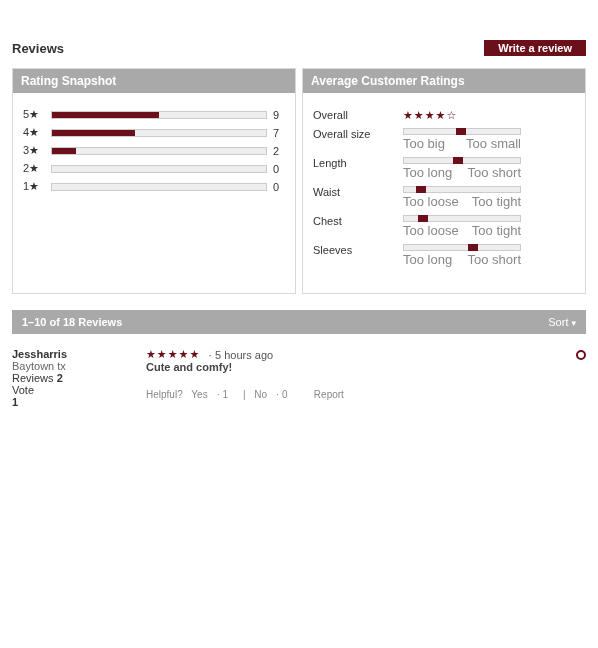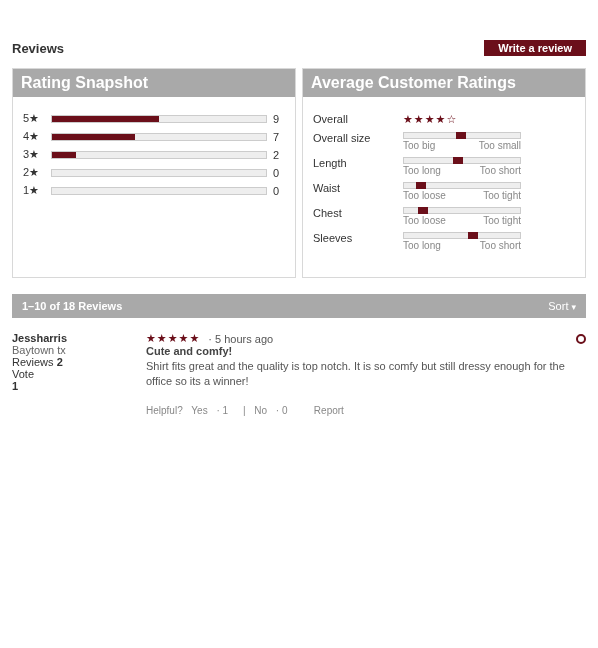--- a/index.html
+++ b/index.html
@@ -17,35 +17,35 @@
   .hashtag { font-family:"Brush Script MT","Comic Sans MS",cursive; font-size:22px; text-align:center; margin-top:8px; border-bottom:1px solid #aaa; padding-bottom:4px; }
   .tagline { font-size:8px; text-align:center; color:#555; margin-top:4px; }
 
   
   .reviews-header{ display:flex; justify-content:space-between; align-items:center; margin-top:28px; }
   .reviews-header h2{ font-size:13px; font-weight:bold; }
   .write-review{ background:#6b0f1a; color:#fff; border:none; padding:2px 14px; font-size:11px; font-weight:bold; cursor:pointer; }
 
   .panels{ display:flex; gap:6px; margin-top:12px; }
   .panel{ border:1px solid #d8d8d8; flex:1; }
-  .panel-title{ background:#a9a9a9; color:#fff; font-weight:bold; font-size:16px; padding:5px 8px; }
+  .panel-title{ background:#a9a9a9; color:#fff; font-weight:bold; font-size:12px; padding:5px 8px; }
   .panel-body{ padding:10px 10px 20px 10px; }
 
   .bar-row{ display:flex; align-items:center; gap:6px; margin:5px 0; font-size:11px; }
   .bar-row .lbl{ width:22px; }
   .bar-row .bar{ flex:1; height:8px; background:#eee; border:1px solid #ccc; position:relative; }
   .bar-row .bar .fill{ position:absolute; left:0; top:0; bottom:0; background:#6b0f1a; }
   .bar-row .cnt{ width:12px; text-align:left; }
 
   .slider-row{ display:flex; gap:10px; margin:6px 0; align-items:flex-start; font-size:11px; }
   .slider-row .lbl{ width:80px; }
   .slider-row .sliderwrap{ flex:1; }
   .slider{ height:7px; background:#eee; border:1px solid #ccc; position:relative; width:118px; }
   .slider .mark{ position:absolute; top:-1px; bottom:-1px; width:10px; background:#6b0f1a; }
-  .slider-captions{ display:flex; justify-content:space-between; width:118px; font-size:10px; color:#888; margin-top:1px; }
+  .slider-captions{ display:flex; justify-content:space-between; width:118px; font-size:13px; color:#888; margin-top:1px; }
   .stars{ color:#6b0f1a; letter-spacing:1px; font-size:11px; }
 
   .highlight-box{ position:absolute; border:4px solid #ff2a1a; border-radius:6px; left:3px; top:492px; width:130px; height:35px; }
 
   .sort-bar{ background:#a9a9a9; color:#fff; display:flex; justify-content:space-between; align-items:center; padding:6px 10px; font-size:11px; margin-top:16px; font-weight:bold; }
   .sort-bar .sort{ cursor:pointer; font-weight:normal;text-align:right; }
 
   .review-item{ display:flex; gap:14px; margin-top:14px; }
   .reviewer{ width:120px; font-size:11px; }
   .reviewer .name{ font-weight:bold; }
@@ -203,21 +203,20 @@
     </div>
     <div class="review-body">
       <div class="rev-head">
         <div class="rev-head-left">
           <span class="stars">★★★★★</span>
           <span>· 5 hours ago</span>
         </div>
         <span class="badge-circ"></span>
       </div>
       <div class="rev-title">Cute and comfy!</div>
-      <div class="rev-text">Shirt fits great and the quality is top notch. It is so comfy but still dressy enough for the office so its a winner!</div>
       <div class="helpful">
         <span>Helpful?</span>
         <span><span>Yes</span> · <span>1</span></span>
         <span>|</span>
         <span><span>No</span> · <span>0</span></span>
         <span>&nbsp;</span>
         <span>Report</span>
       </div>
     </div>
   </div>

